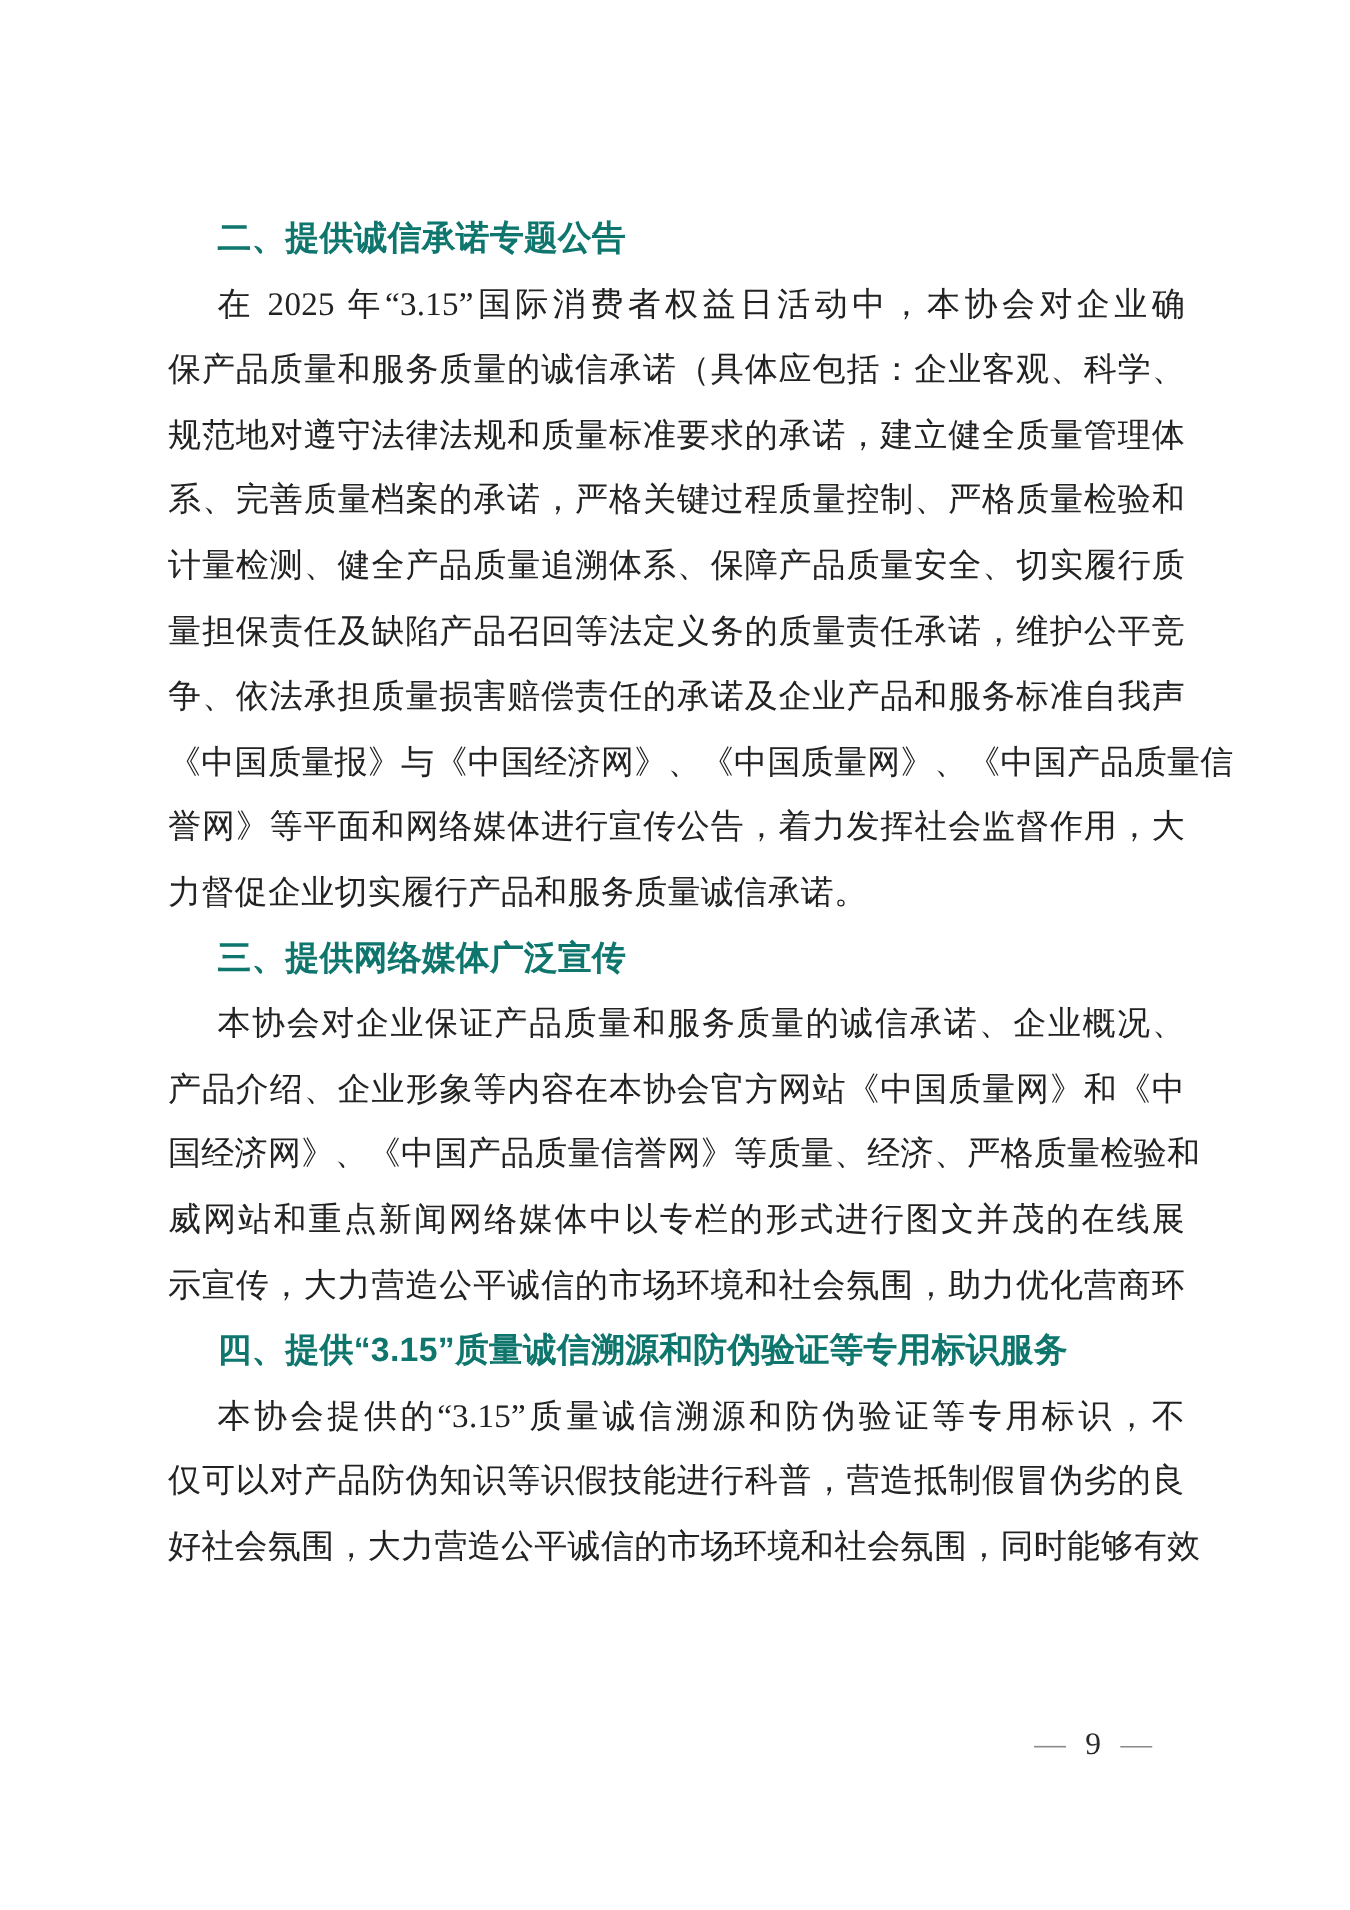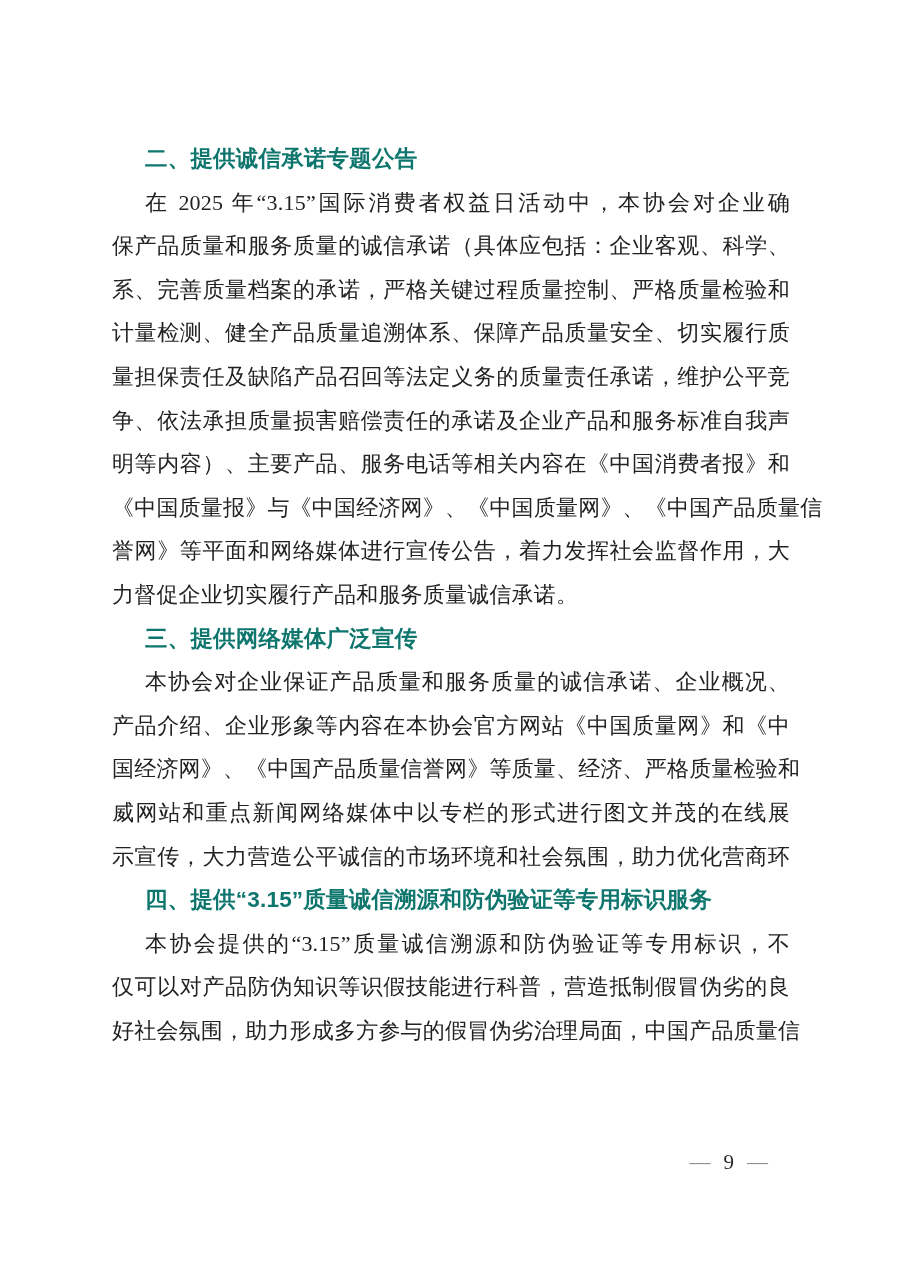--- a/index.html
+++ b/index.html
@@ -72,38 +72,38 @@
 </style>
 </head>
 <body>
 
 <div class="page">
 
   <main class="doc-body">
       <div class="line heading">二、提供诚信承诺专题公告</div>
       <div class="line indent">在 2025 年“3.15”国际消费者权益日活动中，本协会对企业确</div>
       <div class="line">保产品质量和服务质量的诚信承诺（具体应包括：企业客观、科学、</div>
+      <div class="line">规范地对遵守法律法规和质量标准要求的承诺，建立健全质量管理体</div>
       <div class="line">系、完善质量档案的承诺，严格关键过程质量控制、严格质量检验和</div>
       <div class="line">计量检测、健全产品质量追溯体系、保障产品质量安全、切实履行质</div>
       <div class="line">量担保责任及缺陷产品召回等法定义务的质量责任承诺，维护公平竞</div>
       <div class="line">争、依法承担质量损害赔偿责任的承诺及企业产品和服务标准自我声</div>
-      <div class="line">明等内容）、主要产品、服务电话等相关内容在《中国消费者报》和</div>
       <div class="line">《中国质量报》与《中国经济网》、《中国质量网》、《中国产品质量信</div>
       <div class="line">誉网》等平面和网络媒体进行宣传公告，着力发挥社会监督作用，大</div>
       <div class="line short">力督促企业切实履行产品和服务质量诚信承诺。</div>
       <div class="line heading">三、提供网络媒体广泛宣传</div>
       <div class="line indent">本协会对企业保证产品质量和服务质量的诚信承诺、企业概况、</div>
       <div class="line">产品介绍、企业形象等内容在本协会官方网站《中国质量网》和《中</div>
       <div class="line">国经济网》、《中国产品质量信誉网》等质量、经济、严格质量检验和</div>
       <div class="line">威网站和重点新闻网络媒体中以专栏的形式进行图文并茂的在线展</div>
       <div class="line">示宣传，大力营造公平诚信的市场环境和社会氛围，助力优化营商环</div>
       <div class="line heading">四、提供“3.15”质量诚信溯源和防伪验证等专用标识服务</div>
       <div class="line indent">本协会提供的“3.15”质量诚信溯源和防伪验证等专用标识，不</div>
       <div class="line">仅可以对产品防伪知识等识假技能进行科普，营造抵制假冒伪劣的良</div>
-      <div class="line">好社会氛围，助力形成多方参与的假冒伪劣治理局面，中国产品质量信</div>
+      <div class="line">好社会氛围，大力营造公平诚信的市场环境和社会氛围，同时能够有效</div>
     </main>
 
   <div class="footer">
     <span class="dash">—</span>
     <span class="num">9</span>
     <span class="dash">—</span>
   </div>
 
 </div>
 

